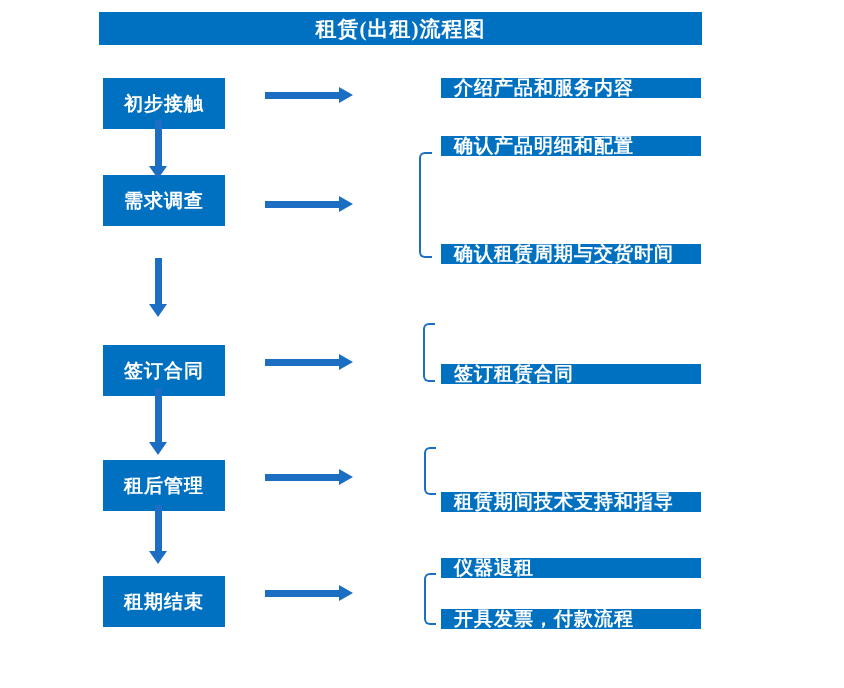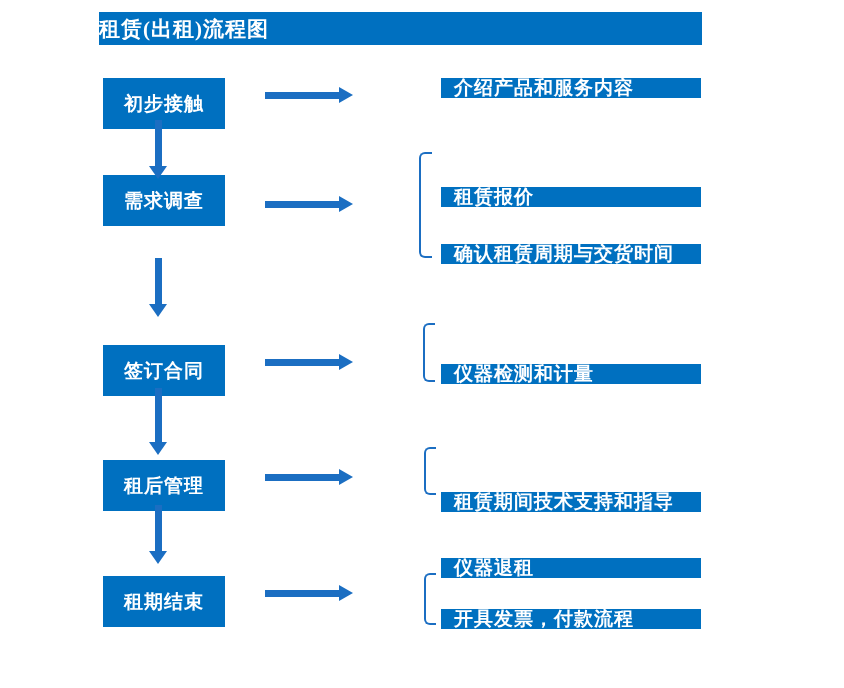--- a/index.html
+++ b/index.html
@@ -4,21 +4,21 @@
 <style>
   html,body{margin:0;padding:0;background:#ffffff;}
   .canvas{
     position:relative;width:844px;height:688px;overflow:hidden;
     background:var(--page-bg,#ffffff);
     font-family:"Liberation Serif","DejaVu Serif",serif;
   }
   .title-bar{
     position:absolute;left:99px;top:12px;width:603px;height:33px;
     background:var(--box-blue,#0070c0);color:var(--text-white,#fff);
-    display:flex;align-items:center;
+    display:flex;align-items:center;justify-content:center;
     font-size:21px;font-weight:bold;letter-spacing:1px;
   }
   .step-box{
     position:absolute;left:103px;width:122px;height:51px;
     background:var(--box-blue,#0070c0);color:var(--text-white,#fff);
     display:flex;align-items:center;justify-content:center;
     font-size:19px;font-weight:bold;letter-spacing:1px;
   }
   .detail-box{
     position:absolute;left:441px;width:260px;height:20px;box-sizing:border-box;
@@ -98,20 +98,20 @@
       <div class="shaft" style="height:46px"></div>
       <div class="head"></div>
     </div>
 
   <div class="bracket" style="left:419px;top:152px;width:13px;height:106px"></div>
   <div class="bracket" style="left:423px;top:323px;width:12px;height:59px"></div>
   <div class="bracket" style="left:424px;top:447px;width:12px;height:48px"></div>
   <div class="bracket" style="left:424px;top:573px;width:12px;height:52px"></div>
 
   <div class="detail-box" style="top:78px">介绍产品和服务内容</div>
-  <div class="detail-box" style="top:187px">租赁报价</div>
+  <div class="detail-box" style="top:136px">确认产品明细和配置</div>
   <div class="detail-box" style="top:244px">确认租赁周期与交货时间</div>
-  <div class="detail-box" style="top:364px">仪器检测和计量</div>
+  <div class="detail-box" style="top:364px">签订租赁合同</div>
   <div class="detail-box" style="top:492px">租赁期间技术支持和指导</div>
   <div class="detail-box" style="top:558px">仪器退租</div>
   <div class="detail-box" style="top:609px">开具发票，付款流程</div>
 
 </div>
 
 </body></html>

